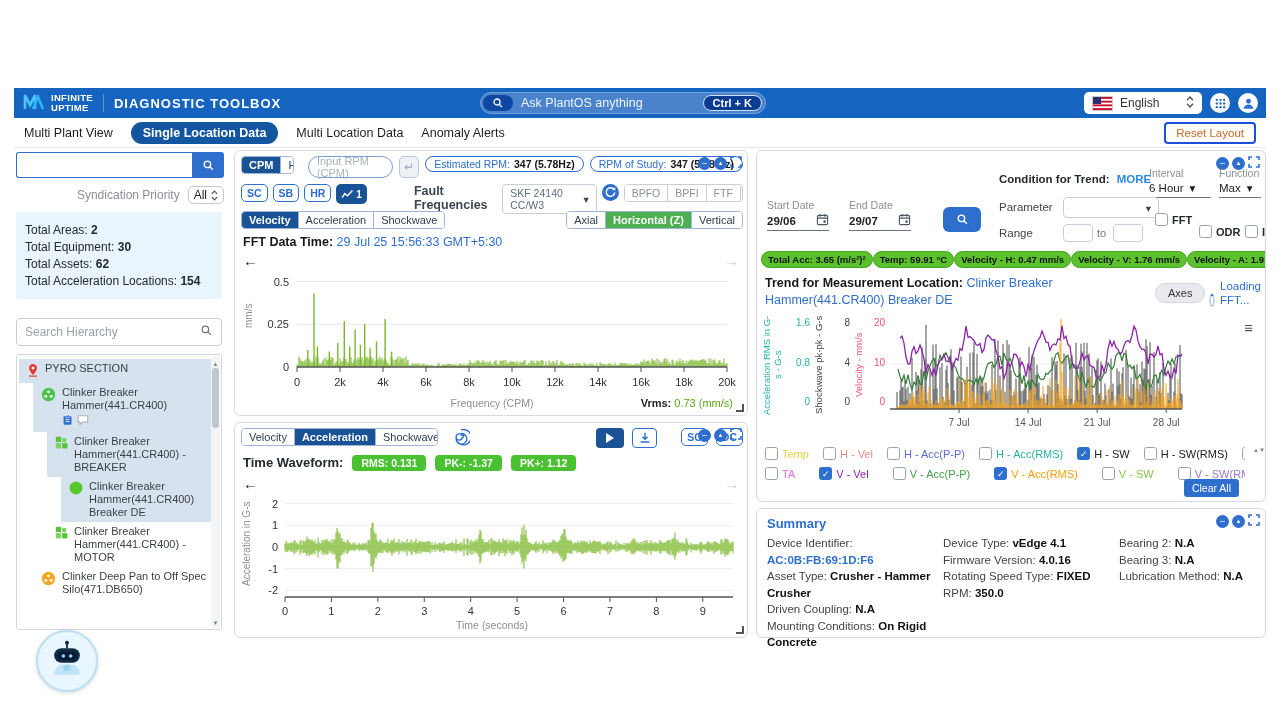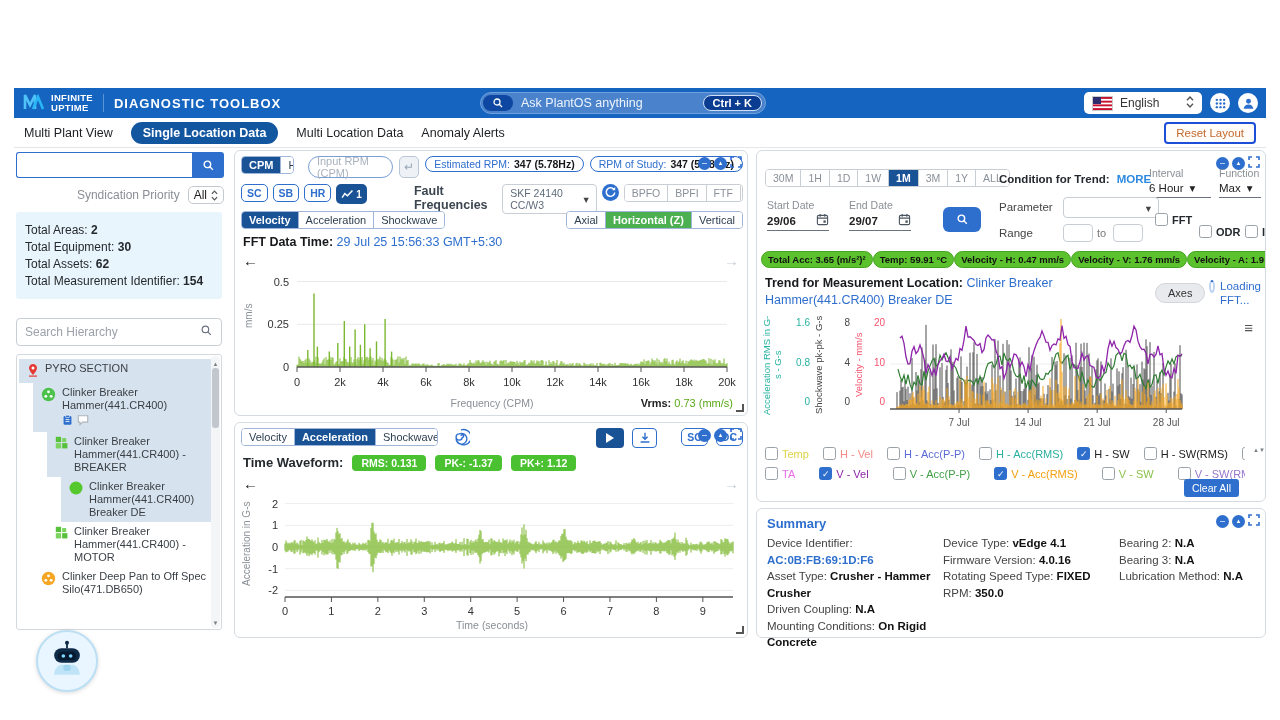--- a/index.html
+++ b/index.html
@@ -115,21 +115,21 @@
 .lbl-sm{font-size:10.5px;color:#8a8f96}
 .ddval{font-size:11.5px;color:#222;border-bottom:1px solid #6b7280;padding:0 2px 2px 0;display:inline-flex;align-items:center;gap:6px}
 .datefld{font-size:11.5px;color:#222;border-bottom:1px solid #6b7280;display:inline-flex;align-items:center;gap:5px;padding-bottom:2px}
 .srchbtn{width:38px;height:25px;background:#2e6fce;border-radius:6px;display:flex;align-items:center;justify-content:center}
 .cbx{width:13px;height:13px;border:1.5px solid #9aa1a9;border-radius:2.5px;background:#fff;display:inline-flex;align-items:center;justify-content:center;font-size:9px;color:#fff;flex:0 0 auto}
 .cbx.on{background:#2e6fce;border-color:#2e6fce}
 .cb{display:inline-flex;align-items:center;gap:4px;font-size:11px;white-space:nowrap}
 .trend-title{font-size:12.5px;line-height:17px}
 .trend-title b{color:#16181b}.trend-title .tv{color:#2e6fce}
 .axes-btn{background:#e8eaed;border:1px solid #d2d6da;border-radius:12px;font-size:11px;color:#333;padding:3px 12px}
-.loading{color:#2e6fce;font-size:11.5px;line-height:14px;display:flex;align-items:flex-start;gap:5px}
+.loading{color:#2e6fce;font-size:11.5px;line-height:14px;display:flex;align-items:flex-end;gap:5px}
 .spinner{width:13px;height:13px;border:2px solid #bcd2ef;border-top-color:#2e6fce;border-radius:50%;margin-top:1px}
 .ticks-col{display:flex;flex-direction:column;justify-content:space-between;align-items:flex-end;height:92px;font-size:10px;padding-top:2px}
 .burger{position:absolute;font-size:15px;color:#555;font-weight:bold;line-height:10px}
 .clear-all{position:absolute;right:26px;bottom:4px;background:#2e6fce;color:#fff;font-size:10.5px;padding:3px 8px;border-radius:3px}
 .mini-sb{position:absolute;right:3px;bottom:2px;width:9px;height:52px;font-size:6px;color:#7a7f86;text-align:center}
 .mini-sb .th{width:5px;height:22px;background:#b9bfc6;border-radius:2px;margin:1px auto}
 .sum-title{color:#2e6fce;font-size:13px;font-weight:bold}
 .sum-col{font-size:11.5px;line-height:16.5px;color:#444}
 .sum-col b{color:#111}
 .sum-col .blue{color:#2e6fce;font-weight:bold}
@@ -225,21 +225,21 @@
         <span>All</span>
         <svg width="7" height="11" viewBox="0 0 8 12" fill="none" stroke="#555" stroke-width="1.4">
             <path d="M1 4.2 4 1l3 3.2M1 7.8 4 11 7 7.8"></path>
           </svg>
       </span>
     </div>
     <div class="sb-stats">
       <div><span>Total Areas:</span> <b>2</b></div>
       <div><span>Total Equipment:</span> <b>30</b></div>
       <div><span>Total Assets:</span> <b>62</b></div>
-      <div><span>Total Measurement Identifier:</span> <b>154</b></div>
+      <div><span>Total Acceleration Locations:</span> <b>154</b></div>
     </div>
     <div class="sb-hier">
       <input placeholder="Search Hierarchy" style="">
       <span><svg width="13" height="13" viewBox="0 0 24 24">
             <circle cx="10" cy="10" r="6" fill="none" stroke="#6b7280" stroke-width="2.2"></circle>
             <line x1="14.5" y1="14.5" x2="20" y2="20" stroke="#6b7280" stroke-width="2.2"></line>
           </svg></span>
     </div>
 
     <div class="tree">
@@ -1413,30 +1413,20 @@
 
     <div class="panel trendp">
       <span class="wicons" style="position:absolute;right:5px;top:3px">
         <span class="wc">–</span>
         <span class="wc up">▲</span>
         <span><svg width="12" height="12" viewBox="0 0 12 12">
               <path d="M1 4V1h3M8 1h3v3M11 8v3H8M4 11H1V8" fill="none" stroke="#2e6fce" stroke-width="1.6"></path>
             </svg></span>
       </span>
 
-      <span class="gbtn-group" style="position:absolute;left:8px;top:18px">
-        <span>30M</span>
-        <span>1H</span>
-        <span>1D</span>
-        <span>1W</span>
-        <span style="background:#1a5296;color:#fff;font-weight:bold">1M</span>
-        <span>3M</span>
-        <span>1Y</span>
-        <span>ALL</span>
-      </span>
 
       <span style="position:absolute;left:242px;top:22px;font-size:11.5px"><b>Condition for Trend:</b>
         <a style="color:#2e8ae0;font-weight:bold;text-decoration:none;margin-left:4px">MORE</a></span>
       <span class="lbl-sm" style="position:absolute;left:392px;top:16px">Interval</span>
       <span class="ddval" style="position:absolute;left:392px;top:30px;min-width:62px">
           <span>6 Hour</span>
           <span>▾</span>
         </span>
       <span class="lbl-sm" style="position:absolute;left:462px;top:16px">Function</span>
       <span class="ddval" style="position:absolute;left:462px;top:30px;min-width:42px">

